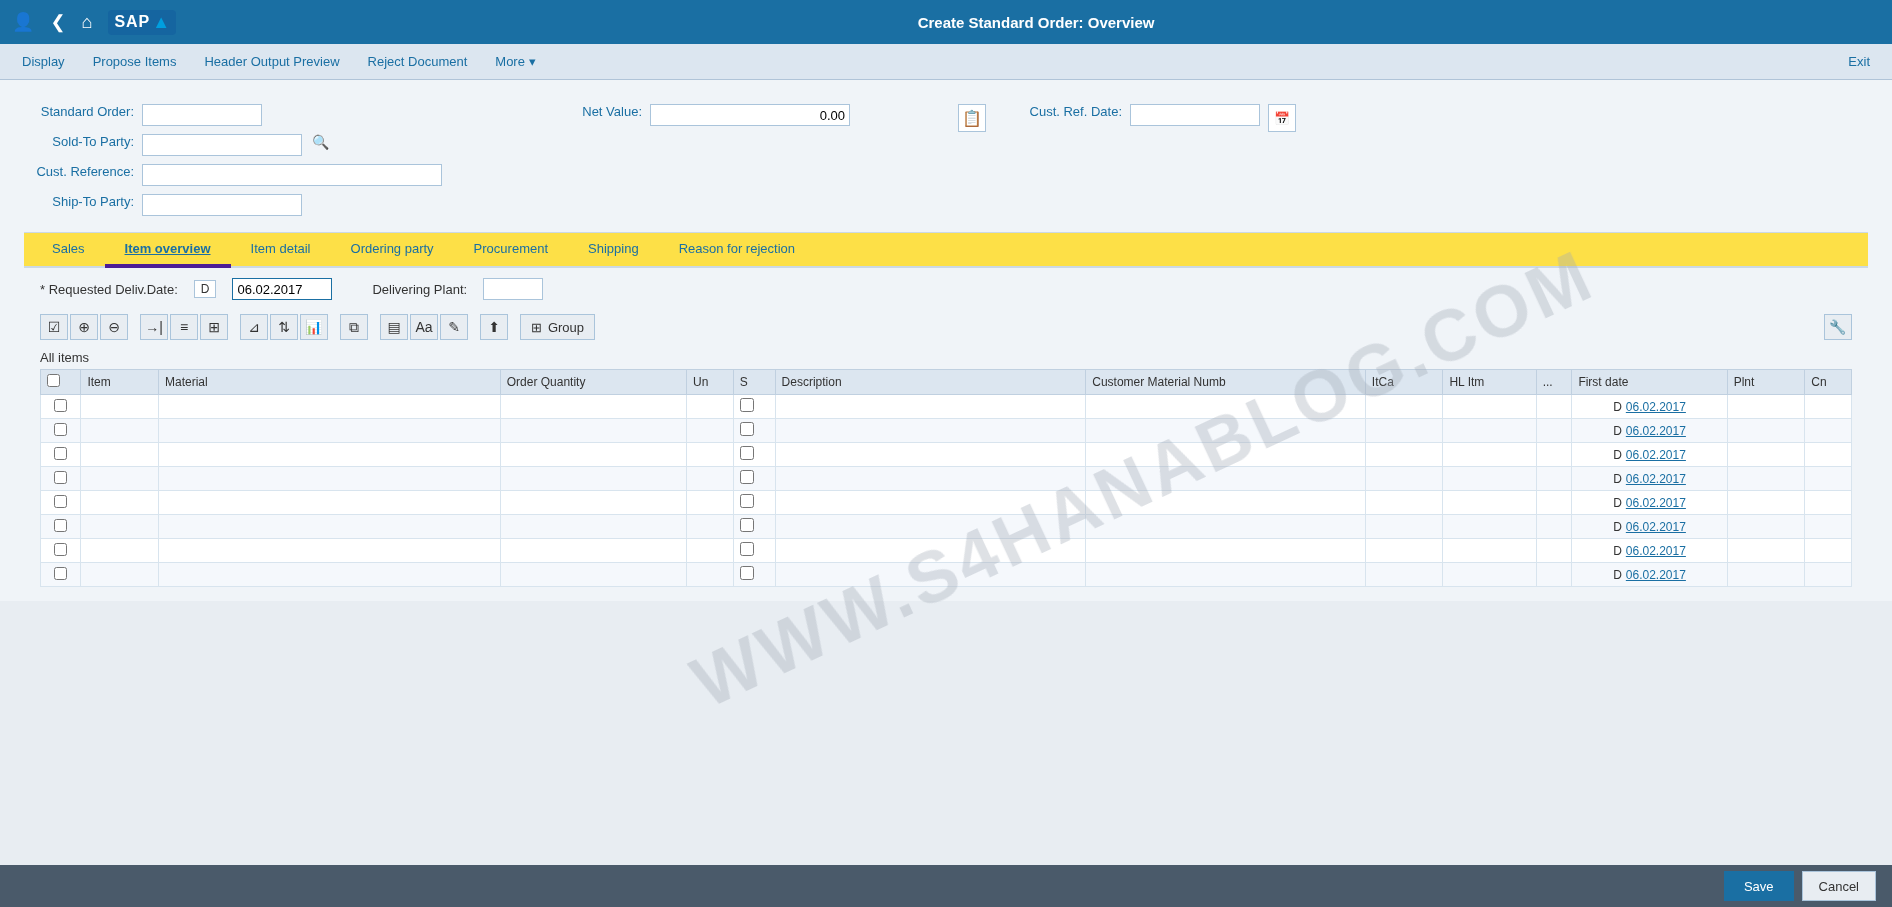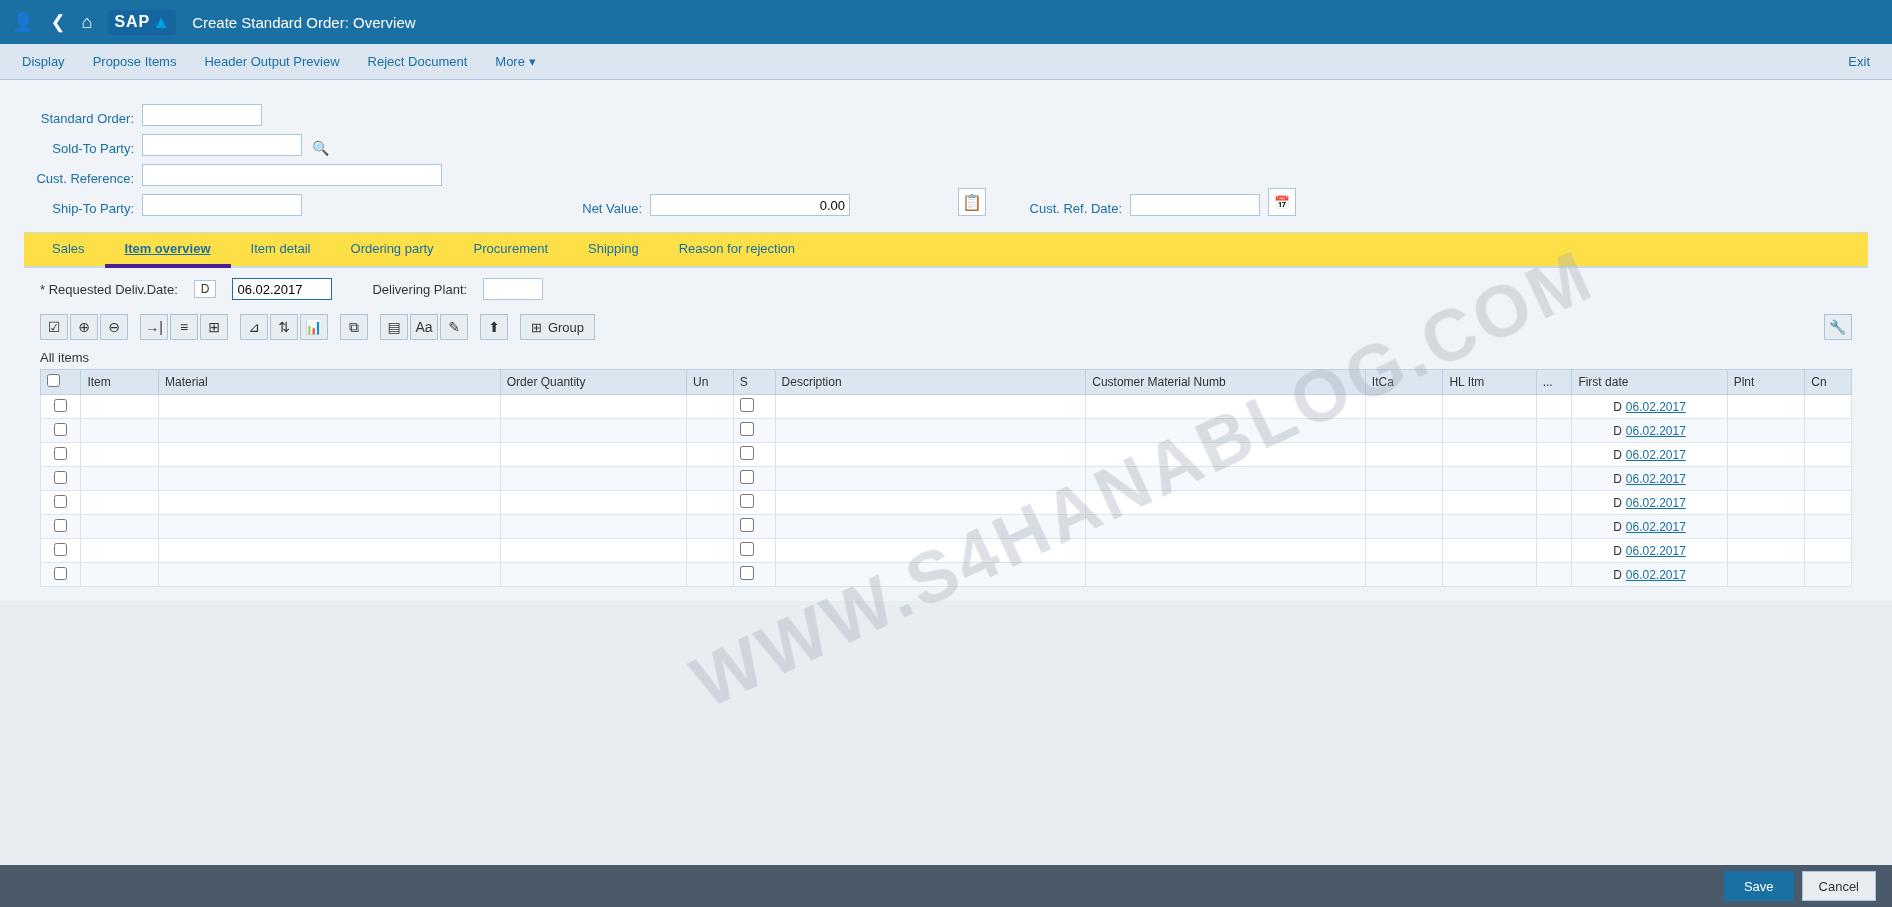--- a/index.html
+++ b/index.html
@@ -16,24 +16,24 @@
     }
     .top-bar-icon {
       color: white;
       font-size: 18px;
       cursor: pointer;
       display: flex;
       align-items: center;
     }
     .title-center {
       flex: 1;
-      text-align: left;
+      text-align: center;
       color: white;
       font-size: 15px;
-      font-weight: normal;
+      font-weight: bold;
     }
 
     
     .menu-bar {
       background: #dce6f0;
       height: 36px;
       display: flex;
       align-items: center;
       padding: 0 8px;
       border-bottom: 1px solid #b0c4d8;
@@ -75,21 +75,21 @@
       gap: 40px;
       padding: 8px 0 12px 0;
     }
     .form-left {
       display: flex;
       flex-direction: column;
       gap: 8px;
     }
     .form-row {
       display: flex;
-      align-items: flex-end;
+      align-items: flex-start;
       gap: 8px;
     }
     .form-label {
       color: #1a6fa3;
       text-align: right;
       min-width: 110px;
       font-size: 13px;
     }
     .form-input {
       border: 1px solid #aac4db;

